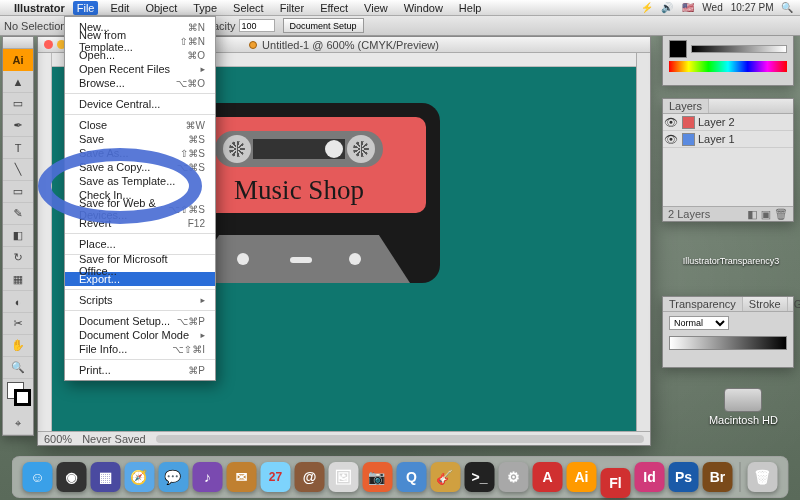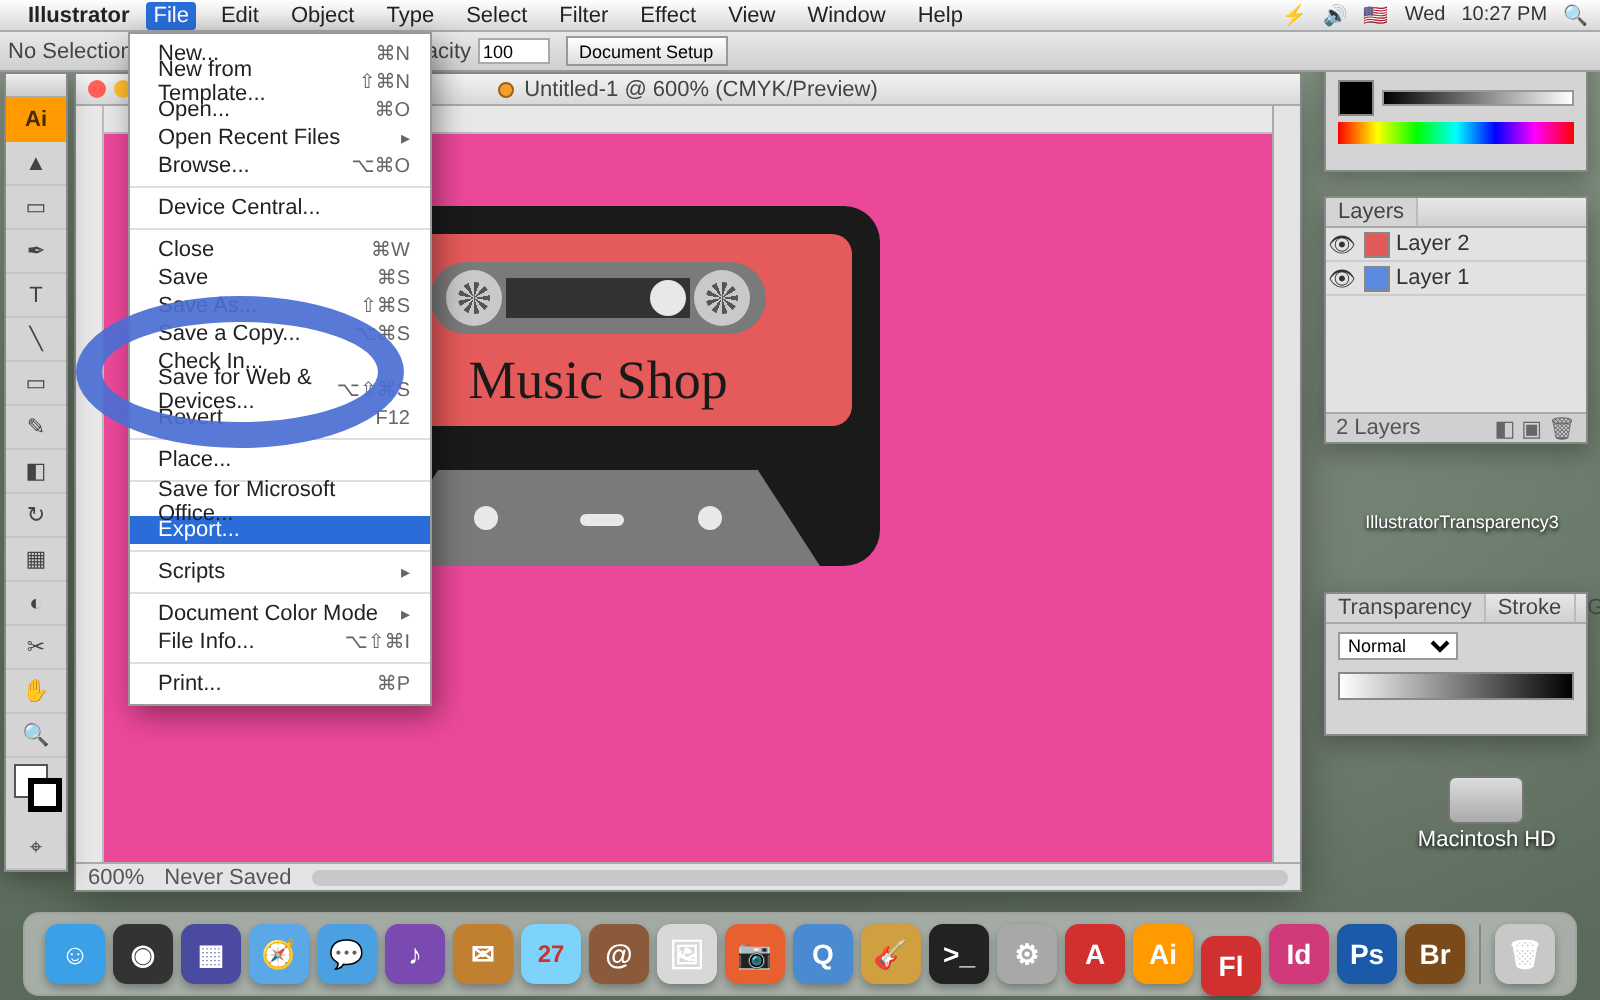--- a/index.html
+++ b/index.html
@@ -21,21 +21,21 @@
   .options-bar .swatch{width:13px;height:13px;border:1px solid #888;background:#fff;}
   
   .doc-window { position:absolute; top:36px; left:37px; width:614px; height:410px; background:#d0d0d0; border:1px solid #888; box-shadow:0 6px 22px rgba(0,0,0,.35); z-index:10;}
   .doc-title{height:16px;background:linear-gradient(#f4f4f4,#d8d8d8);border-bottom:1px solid #aaa;display:flex;align-items:center;justify-content:center;position:relative;font-size:10px;color:#444;}
   .doc-title .traffic{position:absolute;left:6px;display:flex;gap:4px;}
   .doc-title .traffic span{width:9px;height:9px;border-radius:50%;display:inline-block;}
   .tl-r{background:#ff5f57;} .tl-y{background:#ffbd2e;} .tl-g{background:#28c840;}
   .doc-title .dot{width:8px;height:8px;border-radius:50%;background:#f0a030;border:1px solid #a06010;margin-right:5px;}
   .doc-body{display:flex;height:calc(100% - 16px - 14px);}
   .ruler-v{width:14px;background:#e8e8e8;border-right:1px solid #bbb;}
-  .canvas-area{flex:1;background:#ec4899;position:relative;overflow:hidden;}
+  .canvas-area{flex:1;background:#0f766e;position:relative;overflow:hidden;}
   .ruler-h{height:14px;background:#e8e8e8;border-bottom:1px solid #bbb;}
   .scroll-x{height:14px;background:#e4e4e4;border-top:1px solid #aaa;display:flex;align-items:center;font-size:9px;color:#555;padding:0 6px;gap:10px;}
   .scroll-x .thumb{flex:1;height:8px;background:#c8c8c8;border-radius:4px;}
   .scroll-y{position:absolute;right:0;top:16px;bottom:14px;width:14px;background:#e4e4e4;border-left:1px solid #aaa;}
   
   .artwork{position:absolute;left:106px;top:50px;width:282px;height:180px;}
   .cass-outer{position:absolute;inset:0;background:#1a1a1a;border-radius:18px;}
   .cass-label{position:absolute;left:14px;right:14px;top:14px;height:96px;background:#e55a5a;border-radius:10px;}
   .cass-window{position:absolute;left:50%;transform:translateX(-50%);top:14px;width:168px;height:36px;background:#7a7a7a;border-radius:18px;}
   .cass-window .sprocket{position:absolute;top:4px;width:28px;height:28px;border-radius:50%;background:#c9c9c9;}
@@ -248,20 +248,23 @@
     </div>
     <div class="row">
       <span>Save As...</span>
       <span class="sc">⇧⌘S</span>
     </div>
     <div class="row">
       <span>Save a Copy...</span>
       <span class="sc">⌥⌘S</span>
     </div>
     <div class="row">
+      <span>Save as Template...</span>
+    </div>
+    <div class="row">
       <span>Check In...</span>
     </div>
     <div class="row">
       <span>Save for Web &amp; Devices...</span>
       <span class="sc">⌥⇧⌘S</span>
     </div>
     <div class="row">
       <span>Revert</span>
       <span class="sc">F12</span>
     </div>
@@ -274,20 +277,24 @@
       <span>Save for Microsoft Office...</span>
     </div>
     <div class="row sel">
       <span>Export...</span>
     </div>
     <hr>
     <div class="row sub">
       <span>Scripts</span>
     </div>
     <hr>
+    <div class="row">
+      <span>Document Setup...</span>
+      <span class="sc">⌥⌘P</span>
+    </div>
     <div class="row sub">
       <span>Document Color Mode</span>
     </div>
     <div class="row">
       <span>File Info...</span>
       <span class="sc">⌥⇧⌘I</span>
     </div>
     <hr>
     <div class="row">
       <span>Print...</span>

